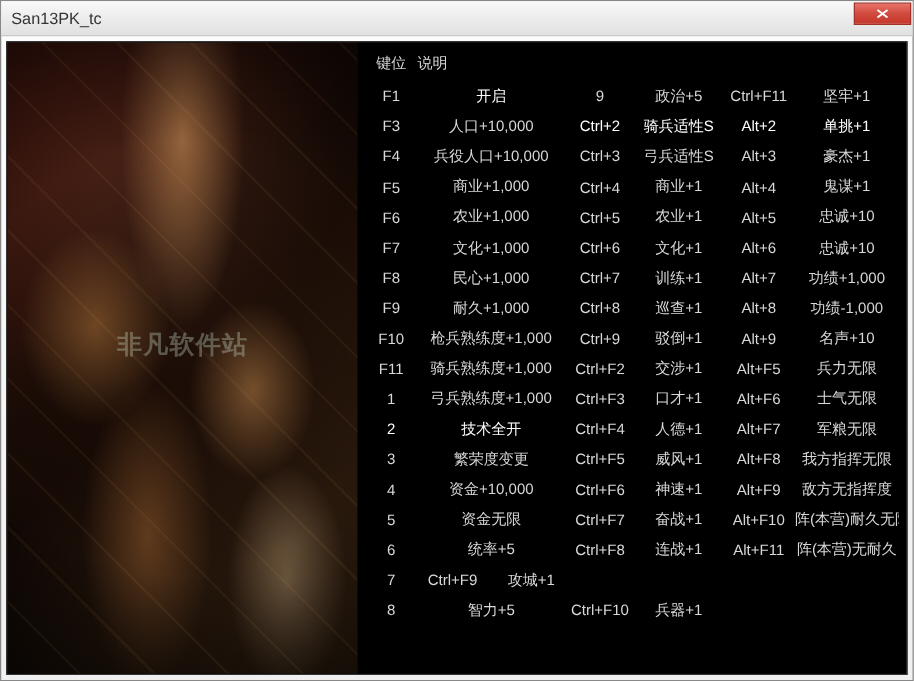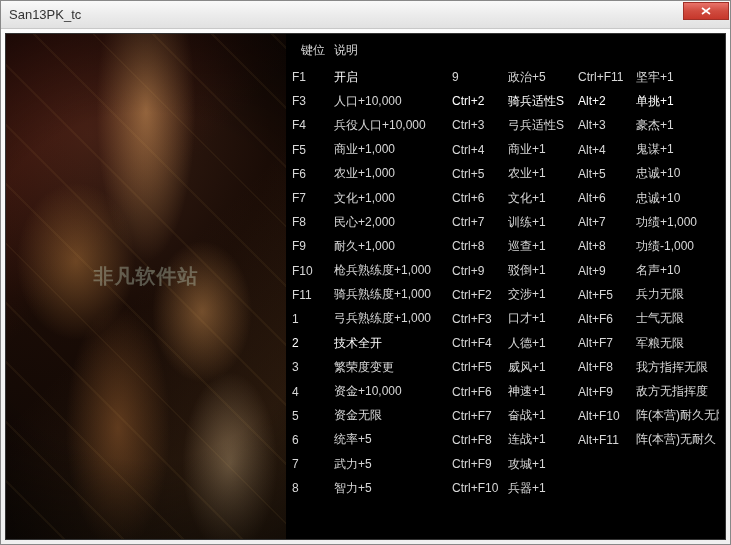--- a/index.html
+++ b/index.html
@@ -123,20 +123,21 @@
   .hdr-desc { }
   .grid {
     display: flex;
     flex-direction: column;
   }
   .row {
     display: flex;
     height: 24.2px;
     align-items: center;
     white-space: nowrap;
+    text-align: center;
   }
   .c-key1 { width: 42px; flex-shrink: 0; }
   .c-desc1 { width: 118px; flex-shrink: 0; overflow: hidden; }
   .c-key2 { width: 56px; flex-shrink: 0; }
   .c-desc2 { width: 70px; flex-shrink: 0; overflow: hidden; }
   .c-key3 { width: 58px; flex-shrink: 0; }
   .c-desc3 { flex: 1; overflow: hidden; }
   .active { color: #ffffff; }
   .overflow-clip { overflow: hidden; text-overflow: clip; }
 </style>
@@ -209,21 +210,21 @@
           <div class="row">
             <div class="c-key1 overflow-clip">F7</div>
             <div class="c-desc1 overflow-clip">文化+1,000</div>
             <div class="c-key2 overflow-clip">Ctrl+6</div>
             <div class="c-desc2 overflow-clip">文化+1</div>
             <div class="c-key3 overflow-clip">Alt+6</div>
             <div class="c-desc3 overflow-clip">忠诚+10</div>
           </div>
           <div class="row">
             <div class="c-key1 overflow-clip">F8</div>
-            <div class="c-desc1 overflow-clip">民心+2,000</div>
+            <div class="c-desc1 overflow-clip">民心+1,000</div>
             <div class="c-key2 overflow-clip">Ctrl+7</div>
             <div class="c-desc2 overflow-clip">训练+1</div>
             <div class="c-key3 overflow-clip">Alt+7</div>
             <div class="c-desc3 overflow-clip">功绩+1,000</div>
           </div>
           <div class="row">
             <div class="c-key1 overflow-clip">F9</div>
             <div class="c-desc1 overflow-clip">耐久+1,000</div>
             <div class="c-key2 overflow-clip">Ctrl+8</div>
             <div class="c-desc2 overflow-clip">巡查+1</div>
@@ -289,21 +290,20 @@
           <div class="row">
             <div class="c-key1 overflow-clip">6</div>
             <div class="c-desc1 overflow-clip">   统率+5</div>
             <div class="c-key2 overflow-clip">Ctrl+F8</div>
             <div class="c-desc2 overflow-clip">连战+1</div>
             <div class="c-key3 overflow-clip">Alt+F11</div>
             <div class="c-desc3 overflow-clip">阵(本营)无耐久</div>
           </div>
           <div class="row">
             <div class="c-key1 overflow-clip">7</div>
-            <div class="c-desc1 overflow-clip">   武力+5</div>
             <div class="c-key2 overflow-clip">Ctrl+F9</div>
             <div class="c-desc2 overflow-clip">攻城+1</div>
             <div class="c-key3 overflow-clip"></div>
             <div class="c-desc3 overflow-clip"></div>
           </div>
           <div class="row">
             <div class="c-key1 overflow-clip">8</div>
             <div class="c-desc1 overflow-clip">   智力+5</div>
             <div class="c-key2 overflow-clip">Ctrl+F10</div>
             <div class="c-desc2 overflow-clip">兵器+1</div>

